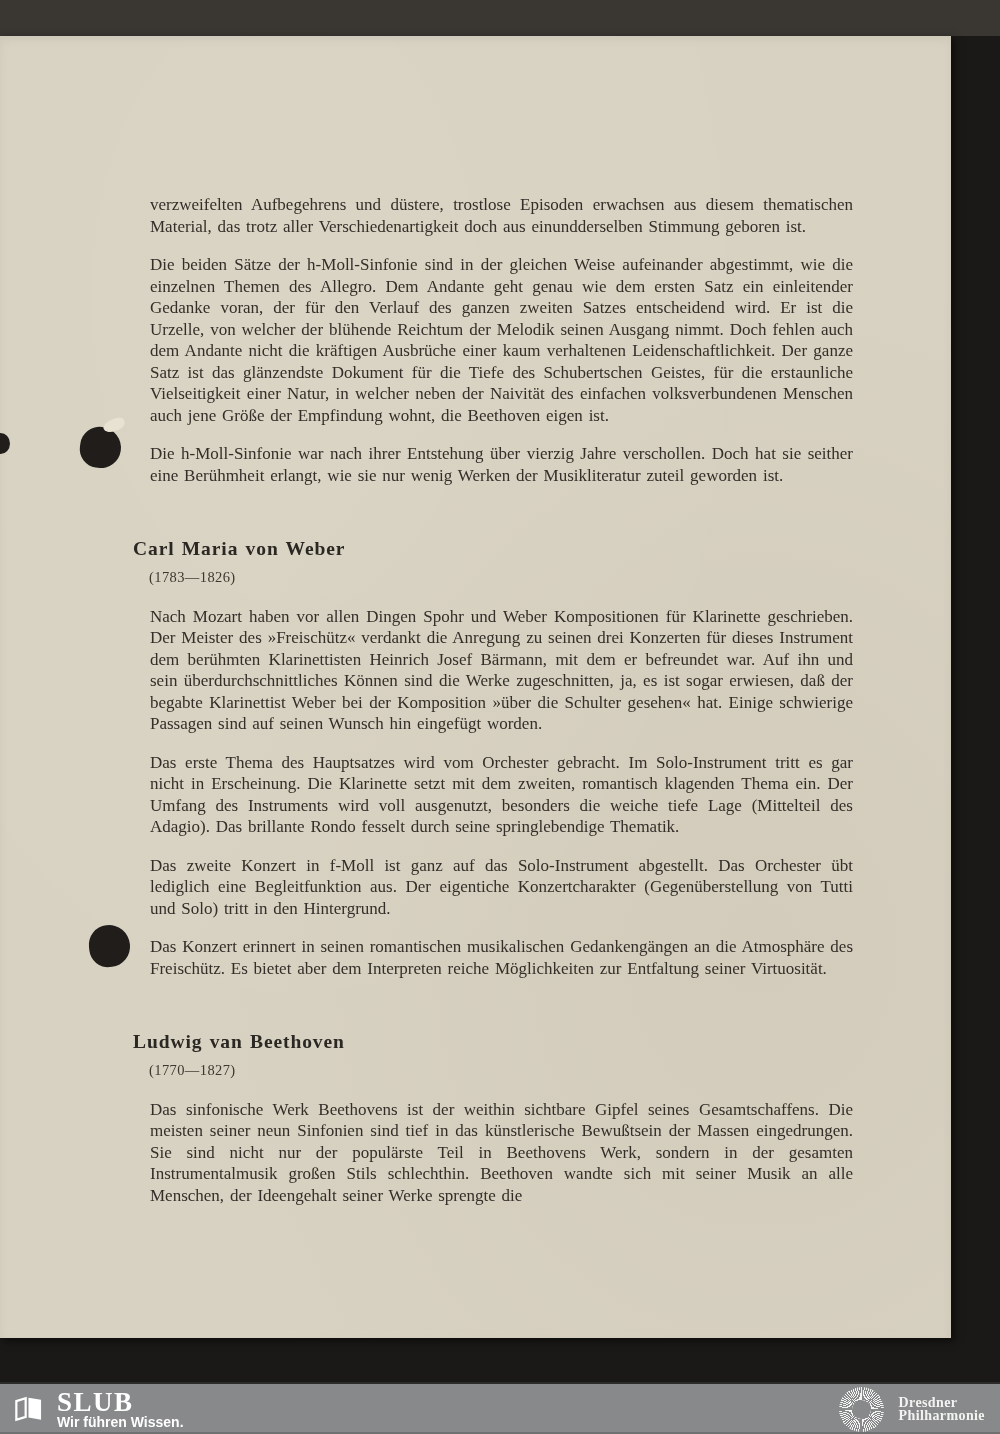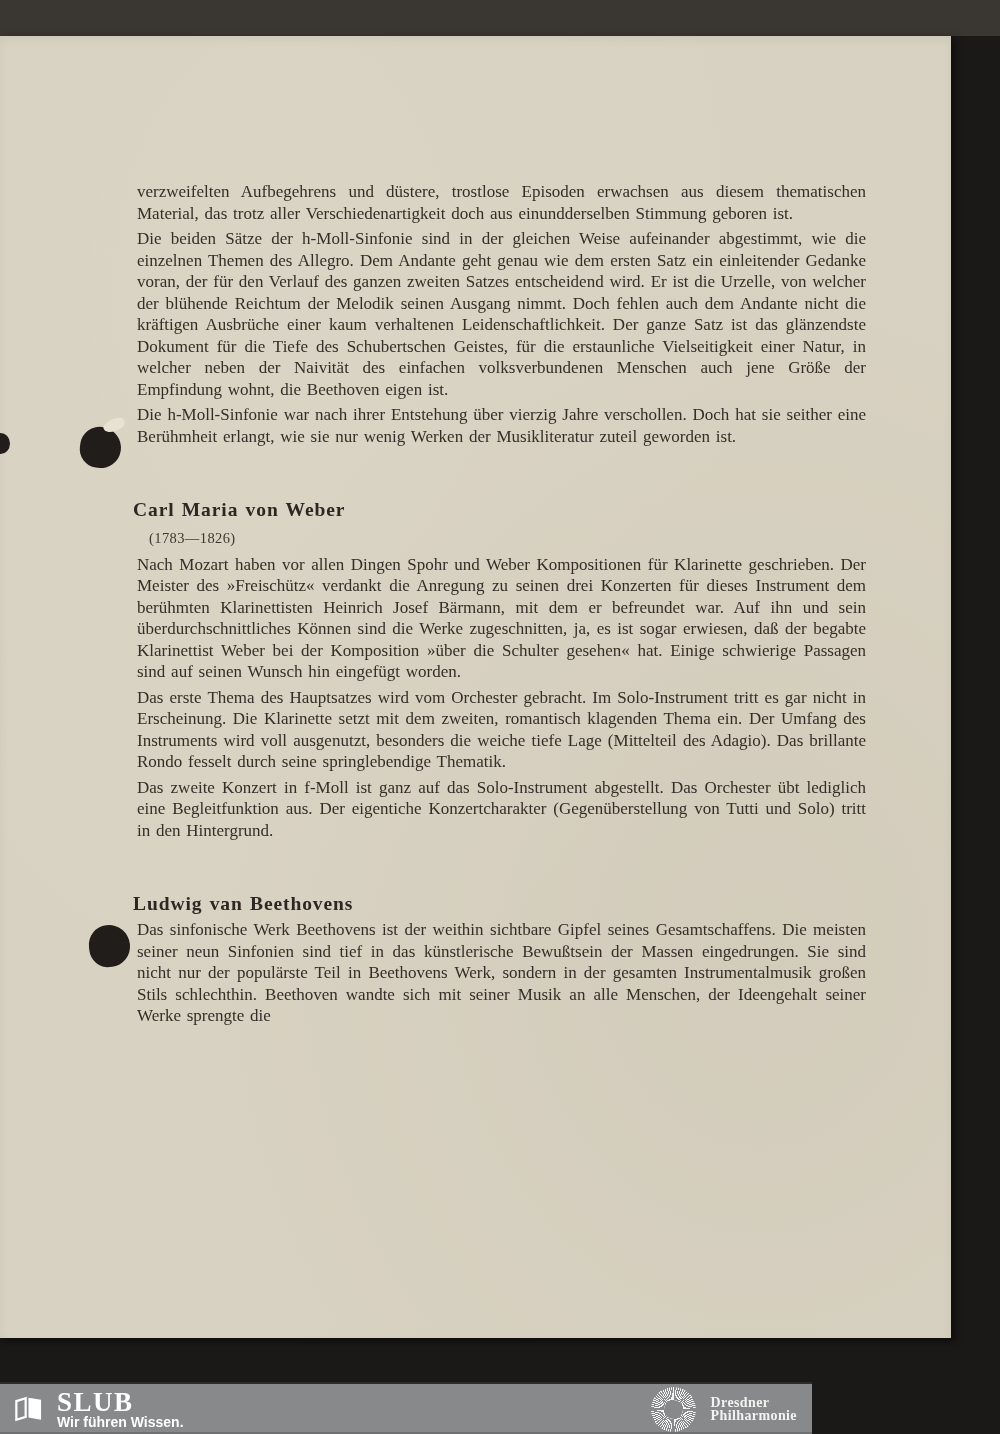--- a/index.html
+++ b/index.html
@@ -42,42 +42,42 @@
     background: #e7e2d2; border-radius: 60% 40% 50% 50%; transform: rotate(-18deg);
   }
 
   .text-col {
     position: absolute; left: 133px; top: 141px; width: 737px;
     color: #332e28;
     font-size: 17px; line-height: 21.5px;
     text-align: justify;
     word-spacing: 0.09em;
   }
-  .text-col p { margin: 4px; }
+  .text-col p { margin: 17px; }
   .par-intro { margin: 0; }
   .composer {
     margin: 52px 0 0 0;
     font-size: 19.5px; line-height: 22px;
     font-weight: bold; letter-spacing: 0.9px;
     color: #2b2722;
     text-align: left;
   }
   .dates {
     margin: 7px 0 0 16px;
     font-size: 14.5px; letter-spacing: 0.4px;
     color: #3d382f;
     text-align: left;
   }
   .par-first { margin-top: 23px; }
   .par-next { margin-top: 8px; }
 
   
   .footer {
     position: absolute; left: 0; top: 1382px;
-    width: 812px; height: 52px;
+    width: 1000px; height: 52px;
     background: #87898a;
     border-top: 2px solid #2c2c2b;
     box-sizing: border-box;
     box-shadow: inset 0 -2px 0 rgba(0,0,0,0.18);
     display: flex; align-items: center; justify-content: space-between;
     padding: 0 13px;
   }
   .brand { display: flex; align-items: center; }
   .slub-icon { width: 30px; height: 28px; margin-right: 14px; display: block; }
   .slub-text { display: flex; flex-direction: column; }
@@ -126,22 +126,24 @@
       <p class="par-intro">verzweifelten Aufbegehrens und düstere, trostlose Episoden erwachsen aus diesem thematischen Material, das trotz aller Verschiedenartigkeit doch aus einundderselben Stimmung geboren ist.</p>
       <p class="par-intro">Die beiden Sätze der h-Moll-Sinfonie sind in der gleichen Weise aufeinander abgestimmt, wie die einzelnen Themen des Allegro. Dem Andante geht genau wie dem ersten Satz ein einleitender Gedanke voran, der für den Verlauf des ganzen zweiten Satzes entscheidend wird. Er ist die Urzelle, von welcher der blühende Reichtum der Melodik seinen Ausgang nimmt. Doch fehlen auch dem Andante nicht die kräftigen Ausbrüche einer kaum verhaltenen Leidenschaftlichkeit. Der ganze Satz ist das glänzendste Dokument für die Tiefe des Schubertschen Geistes, für die erstaunliche Vielseitigkeit einer Natur, in welcher neben der Naivität des einfachen volksverbundenen Menschen auch jene Größe der Empfindung wohnt, die Beethoven eigen ist.</p>
       <p class="par-intro">Die h-Moll-Sinfonie war nach ihrer Entstehung über vierzig Jahre verschollen. Doch hat sie seither eine Berühmheit erlangt, wie sie nur wenig Werken der Musikliteratur zuteil geworden ist.</p>
 
       <h2 class="composer">Carl Maria von Weber</h2>
       <div class="dates">(1783—1826)</div>
 
       <p class="par-first">Nach Mozart haben vor allen Dingen Spohr und Weber Kompositionen für Klarinette geschrieben. Der Meister des »Freischütz« verdankt die Anregung zu seinen drei Konzerten für dieses Instrument dem berühmten Klarinettisten Heinrich Josef Bärmann, mit dem er befreundet war. Auf ihn und sein überdurchschnittliches Können sind die Werke zugeschnitten, ja, es ist sogar erwiesen, daß der begabte Klarinettist Weber bei der Komposition »über die Schulter gesehen« hat. Einige schwierige Passagen sind auf seinen Wunsch hin eingefügt worden.</p>
       <p class="par-next">Das erste Thema des Hauptsatzes wird vom Orchester gebracht. Im Solo-Instrument tritt es gar nicht in Erscheinung. Die Klarinette setzt mit dem zweiten, romantisch klagenden Thema ein. Der Umfang des Instruments wird voll ausgenutzt, besonders die weiche tiefe Lage (Mittelteil des Adagio). Das brillante Rondo fesselt durch seine springlebendige Thematik.</p>
       <p class="par-next">Das zweite Konzert in f-Moll ist ganz auf das Solo-Instrument abgestellt. Das Orchester übt lediglich eine Begleitfunktion aus. Der eigentiche Konzertcharakter (Gegenüberstellung von Tutti und Solo) tritt in den Hintergrund.</p>
+      <p class="par-next">Das Konzert erinnert in seinen romantischen musikalischen Gedankengängen an die Atmosphäre des Freischütz. Es bietet aber dem Interpreten reiche Möglichkeiten zur Entfaltung seiner Virtuosität.</p>
 
-      <h2 class="composer">Ludwig van Beethovens</h2>
+      <h2 class="composer">Ludwig van Beethoven</h2>
+      <div class="dates">(1770—1827)</div>
 
       <p class="par-first">Das sinfonische Werk Beethovens ist der weithin sichtbare Gipfel seines Gesamtschaffens. Die meisten seiner neun Sinfonien sind tief in das künstlerische Bewußtsein der Massen eingedrungen. Sie sind nicht nur der populärste Teil in Beethovens Werk, sondern in der gesamten Instrumentalmusik großen Stils schlechthin. Beethoven wandte sich mit seiner Musik an alle Menschen, der Ideengehalt seiner Werke sprengte die</p>
     </div>
   </div>
 
   <footer class="footer">
     <div class="brand">
       <svg class="slub-icon" viewBox="0 0 32 30">
         <path d="M3.5 6.5 L13.5 3.5 L13.5 23.5 L3.5 26.5 Z" fill="none" stroke="#ffffff" stroke-width="2.4"></path>
         <path d="M16.5 3 L30 5.2 L30 26.5 L16.5 24.2 Z" fill="#ffffff"></path>

